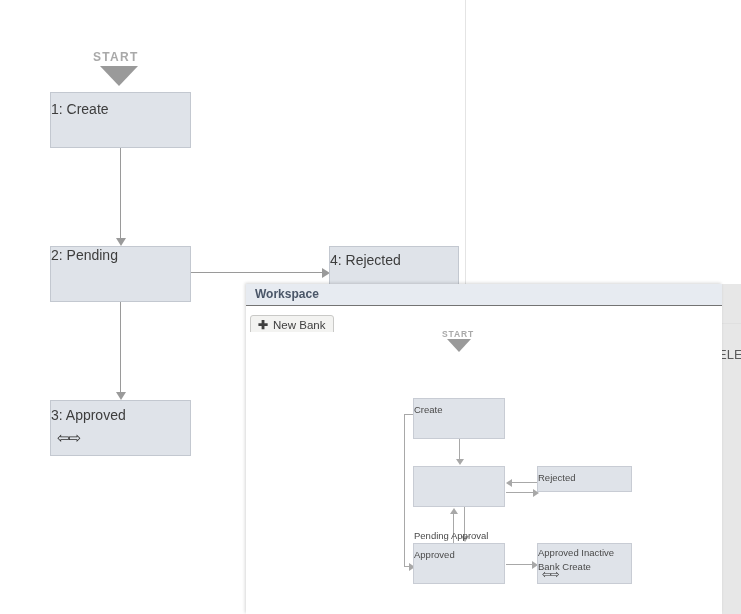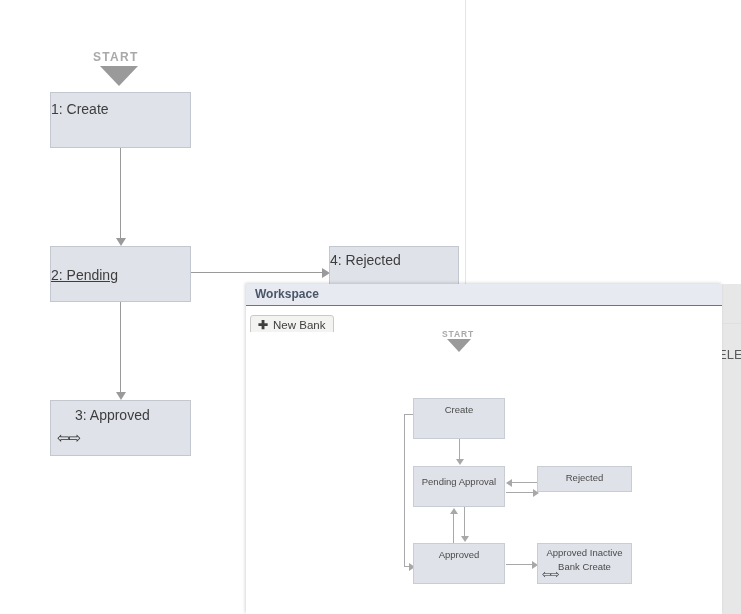--- a/index.html
+++ b/index.html
@@ -43,23 +43,23 @@
     position:absolute;left:100px;top:66px;
     width:0;height:0;
     border-left:19px solid transparent;
     border-right:19px solid transparent;
     border-top:20px solid #9a9a9a;
   }
   #node-create{ left:50px; top:92px; width:141px; height:56px; }
   #node-create .node-label{ padding-top:8px; font-size:14px; }
 
   #node-pending{ left:50px; top:246px; width:141px; height:56px; }
-  #node-pending .node-label{ padding-top:20px; font-size:14px; line-height:17px;text-decoration:underline; }
-
-  #node-approved{ left:50px; top:400px; width:141px; height:56px;padding-left:24px; }
+  #node-pending .node-label{ padding-top:0; font-size:14px; line-height:17px; }
+
+  #node-approved{ left:50px; top:400px; width:141px; height:56px; }
   #node-approved .node-label{ padding-top:6px; font-size:14px; }
   #node-approved .loop-icon{ top:29px; font-size:15px; }
 
   #node-rejected{ left:329px; top:246px; width:130px; height:52px; }
   #node-rejected .node-label{ padding-top:5px; font-size:14px; }
 
   
   .conn{ position:absolute; background:#9a9a9a; }
   .vline{ width:1px; }
   .hline{ height:1px; }
@@ -132,39 +132,39 @@
     position:absolute;left:0;top:48px;width:476px;height:282px;
     background:#ffffff;overflow:hidden;
   }
   .ws-node{
     position:absolute;
     background:#dfe3e9;
     border:1px solid #c8ccd4;
     box-sizing:border-box;
   }
   .ws-node .node-label{
-    display:block;text-align:center;color:#4a4a4a;font-size:9.5px;
+    display:block;color:#4a4a4a;font-size:9.5px;
   }
   .ws-node .loop-icon{ left:4px; font-size:11px; }
 
   #ws-start-label{
     position:absolute;left:442px;top:329px;
     font-size:8.5px;font-weight:bold;letter-spacing:0.9px;color:#a9a9a9;
   }
   #ws-start-arrow{
     position:absolute;left:447px;top:339px;
     width:0;height:0;
     border-left:12px solid transparent;
     border-right:12px solid transparent;
     border-top:13px solid #9a9a9a;
   }
   #ws-node-create{ left:413px; top:398px; width:92px; height:41px; }
   #ws-node-create .node-label{ padding-top:5px; }
   #ws-node-pending{ left:413px; top:466px; width:92px; height:41px; }
-  #ws-node-pending .node-label{ padding-top:9px; }
+  #ws-node-pending .node-label{ padding-top:23px;margin-top:40px; }
   #ws-node-rejected{ left:537px; top:466px; width:95px; height:26px; }
   #ws-node-rejected .node-label{ padding-top:5px; }
   #ws-node-approved{ left:413px; top:543px; width:92px; height:41px; }
   #ws-node-approved .node-label{ padding-top:5px; }
   #ws-node-aiba{ left:537px; top:543px; width:95px; height:41px; }
   #ws-node-aiba .node-label{ padding-top:3px; line-height:11px; }
   #ws-node-aiba .loop-icon{ top:25px; }
 
   .ws-conn{ position:absolute; background:#a8a8a8; }
   .ws-v{ width:1px; }

